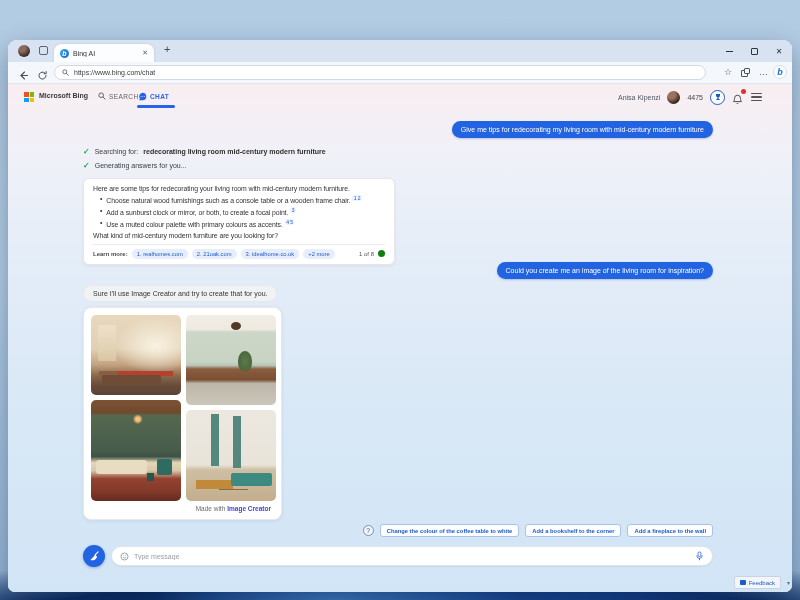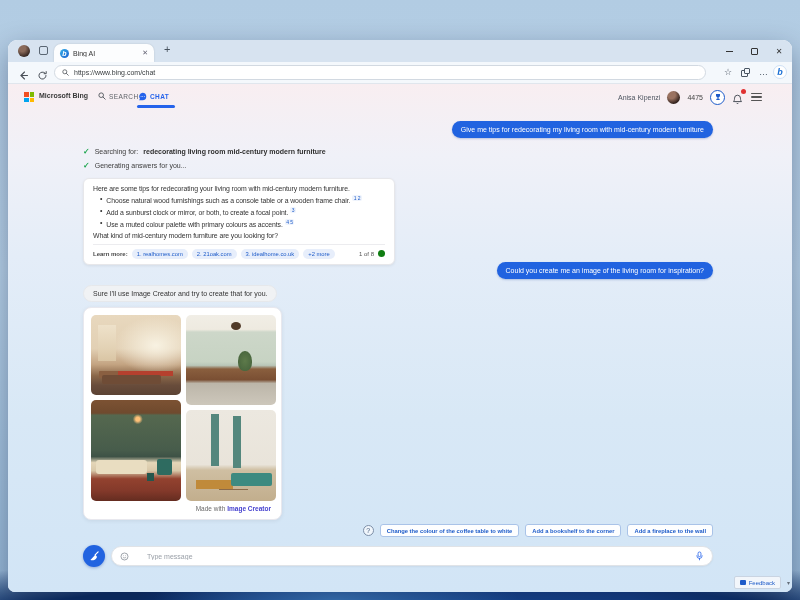--- a/index.html
+++ b/index.html
@@ -130,21 +130,21 @@
 
   .chips-row{position:absolute;top:440px;right:79px;display:flex;align-items:center;gap:6px;}
   .help{width:11px;height:11px;border-radius:50%;border:1px solid #7d8fa8;color:#44597a;font-size:7px;
     display:flex;align-items:center;justify-content:center;background:rgba(255,255,255,.65);}
   .chip{height:13px;line-height:12px;padding:0 6px;background:#fdfeff;border:1px solid #a9c3e8;border-radius:3px;
     font-size:5.8px;font-weight:700;color:var(--link);white-space:nowrap;}
 
   .newtopic{position:absolute;left:75px;top:461px;width:22px;height:22px;border-radius:50%;background:var(--user-bubble);
     display:flex;align-items:center;justify-content:center;box-shadow:0 1px 3px rgba(20,60,160,.35);}
   .chat-input{position:absolute;left:103px;top:462px;right:79px;height:20px;background:#fff;border:1px solid #e0e3e7;
-    border-radius:10px;box-shadow:0 1px 2px rgba(0,0,0,.05);display:flex;align-items:center;gap:18px;padding:0 8px;}
+    border-radius:10px;box-shadow:0 1px 2px rgba(0,0,0,.05);display:flex;align-items:center;gap:5px;padding:0 8px;}
   .chat-input input{flex:1;border:none;outline:none;font-size:7px;color:#333;background:transparent;
     font-family:"Liberation Sans",sans-serif;}
   .chat-input input::placeholder{color:#9aa0a8;}
 
   .feedback{position:absolute;right:11px;top:492px;height:13px;display:flex;align-items:center;gap:3px;padding:0 5px;
     background:#f2f6fb;border:1px solid #c9d4e2;border-radius:2px;font-size:6px;color:var(--link);white-space:nowrap;}
   .fb-ico{width:6px;height:5px;background:var(--link);border-radius:1px;}
   .scroll-arrow{position:absolute;right:2px;top:495px;font-size:6px;color:#66707c;}
 </style>
 </head>

